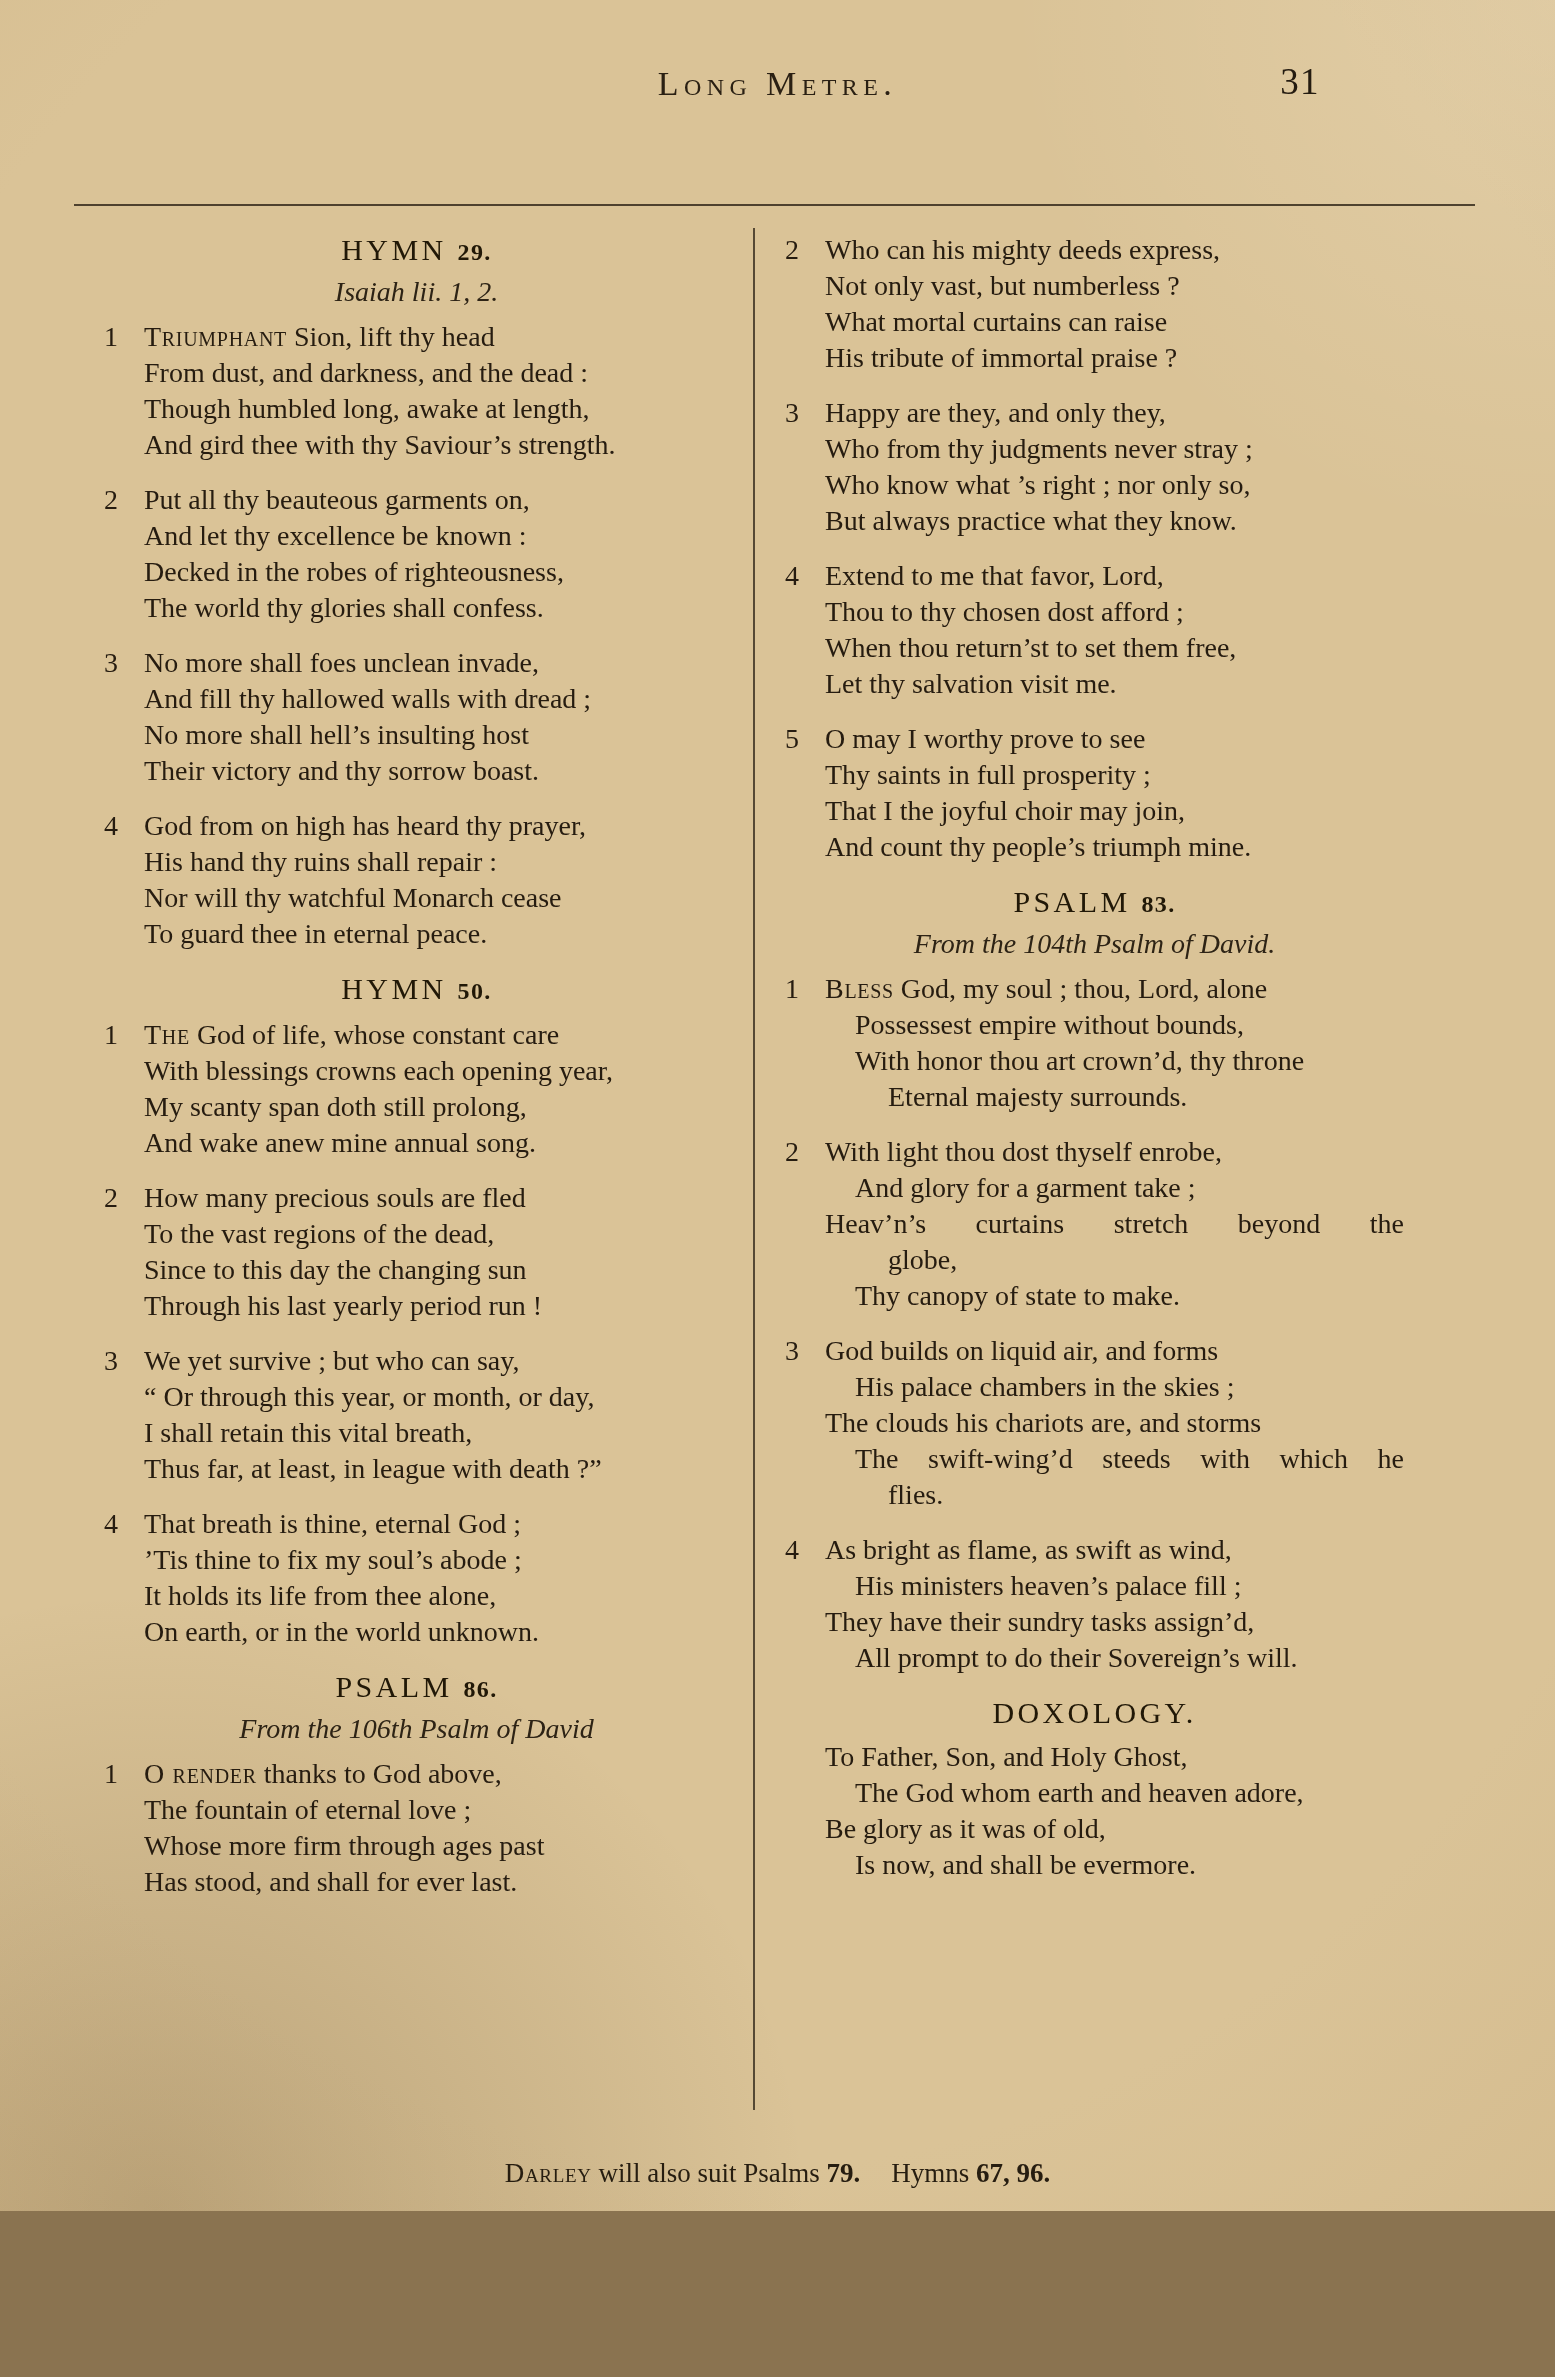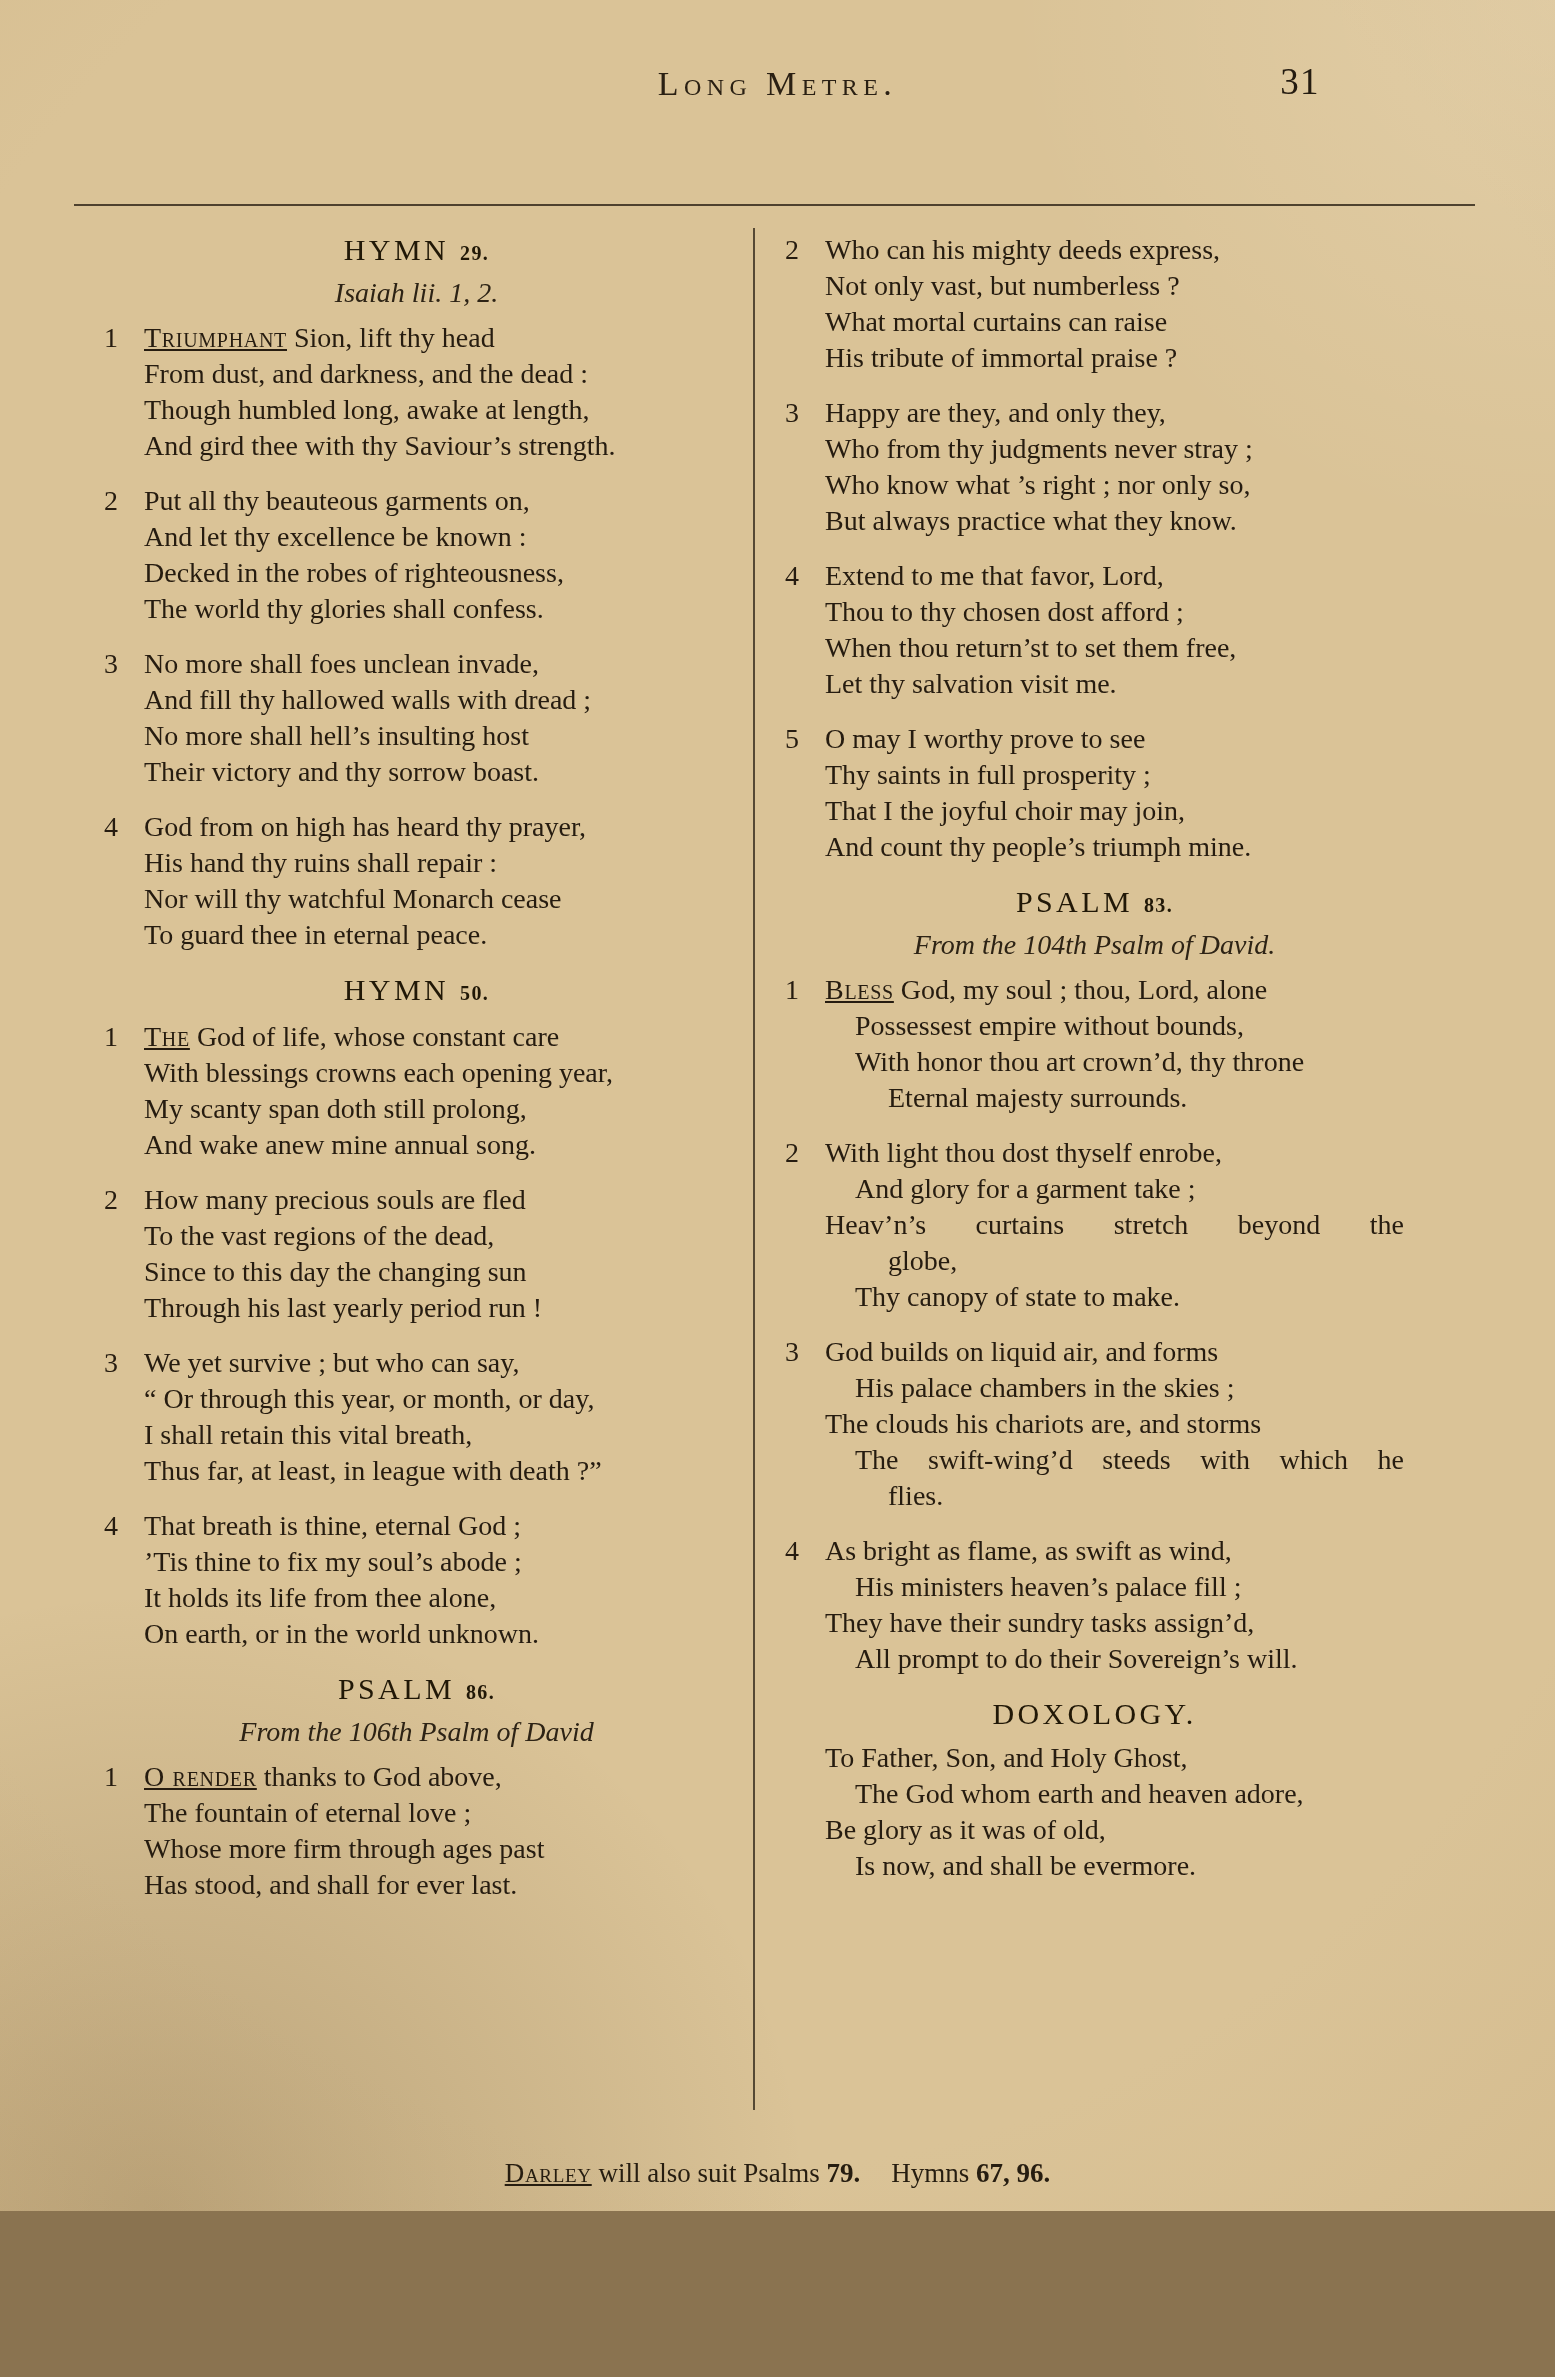--- a/index.html
+++ b/index.html
@@ -42,34 +42,34 @@
   .col-left{left:104px;width:625px;}
   .col-right{left:785px;width:619px;}
   .heading{
     text-align:center;
     font-size:30px;letter-spacing:3.4px;
     margin:19px 0 8.2px 0;
     color:#211807;
   }
   .col > .heading:first-child{margin-top:0;}
   .hword{letter-spacing:3.4px;}
-  .hnum{font-weight:700;font-size:20px;letter-spacing:1.4px;}
+  .hnum{font-weight:700;font-size:24px;letter-spacing:1.4px;}
   .subtitle{
     text-align:center;font-style:italic;
     font-size:28px;line-height:27px;
     margin:0 0 13.6px 0;color:#2d2315;
   }
   .verse{display:flex;margin:0 0 19px 0;}
   .vnum{flex:none;width:40px;}
   .vlines{flex:1;min-width:0;}
   .vline{white-space:normal;}
   .ind1{padding-left:30px;}
   .ind2{padding-left:63px;}
   .just{text-align:justify;text-align-last:justify;}
-  .sc{font-variant:small-caps;letter-spacing:0.7px;text-decoration:underline;}
+  .sc{font-variant:small-caps;letter-spacing:0.7px;}
   .bold{font-weight:700;font-family:Liberation Serif, serif;}
   .gap{margin-left:31px;}
   .footer{
     position:absolute;top:2158px;left:0;right:0;
     text-align:center;font-size:27px;color:#261d10;
   }
 </style>
 </head>
 <body>
 

